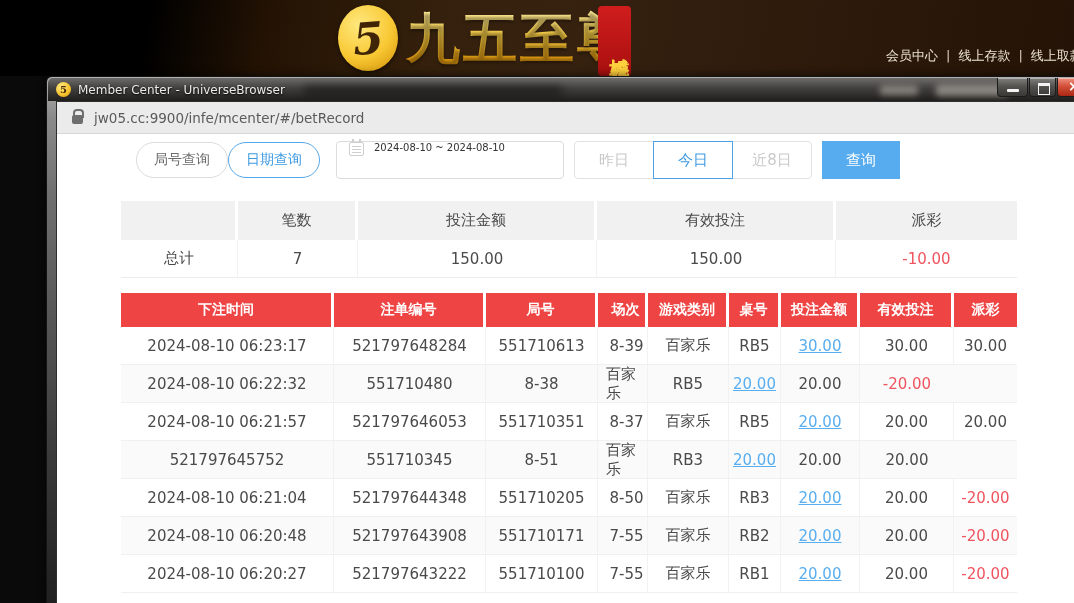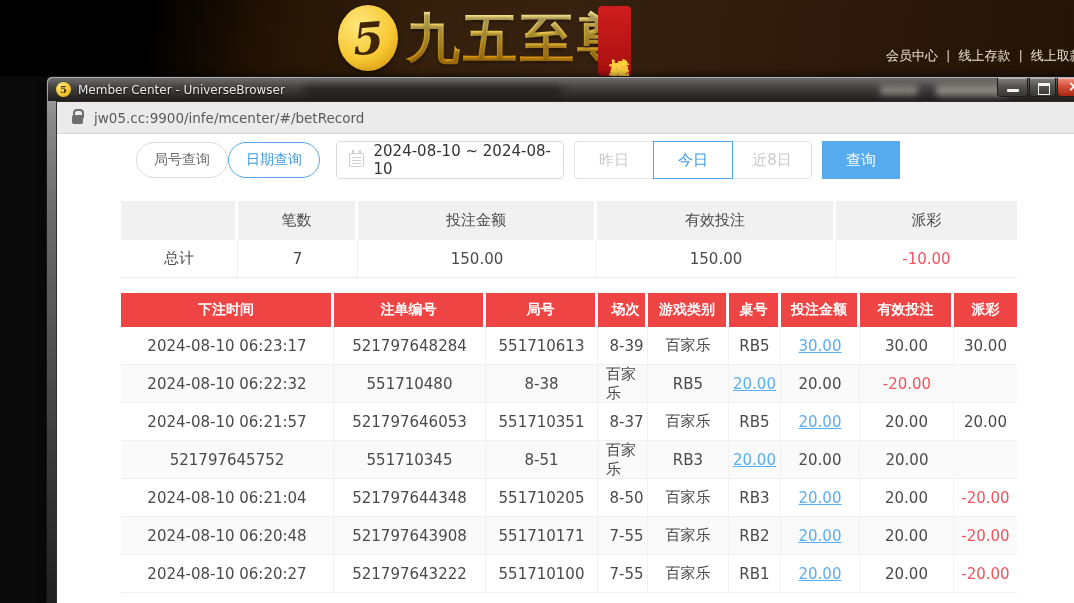--- a/index.html
+++ b/index.html
@@ -113,21 +113,21 @@
 
   .filters { position:absolute; left:64px; top:7px; display:flex; align-items:center; height:38px; }
   .pill {
     height:36px; border-radius:18px; padding:0 17px;
     display:flex; align-items:center; font-size:14px; background:#fff; cursor:pointer;
   }
   .pill-active { border:1px solid #57a7e8; color:#3e9ae2; }
   .pill-plain  { border:1px solid #dcdcdc; color:#6b6b6b; margin-left:15px; }
   .date-box {
     margin-left:16px; width:228px; height:38px; border:1px solid #dcdcdc; border-radius:4px;
-    display:flex; align-items:center; font-size:15px; color:#333; background:#fff;
+    display:flex; font-size:10px; color:#333; background:#fff;
   }
   .cal { width:15px; height:14px; border:1px solid #cfcfcf; border-radius:2px; margin:0 10px 0 12px; position:relative; }
   .cal::before { content:''; position:absolute; top:-4px; left:2px; width:2px; height:4px; background:#cfcfcf; box-shadow:7px 0 0 #cfcfcf; }
   .cal::after { content:''; position:absolute; top:3px; left:2px; right:2px; height:1px; background:#cfcfcf; box-shadow:0 3px 0 #cfcfcf, 0 6px 0 #cfcfcf; }
   .quick-group { margin-left:10px; display:flex; }
   .quick-btn {
     width:80px; height:38px; display:flex; align-items:center; justify-content:center;
     border:1px solid #e2e2e2; background:#fff; color:#c9c9c9; font-size:15px; margin-left:-1px; cursor:pointer;
   }
   .quick-btn:first-child { border-radius:4px 0 0 4px; margin-left:0; }

